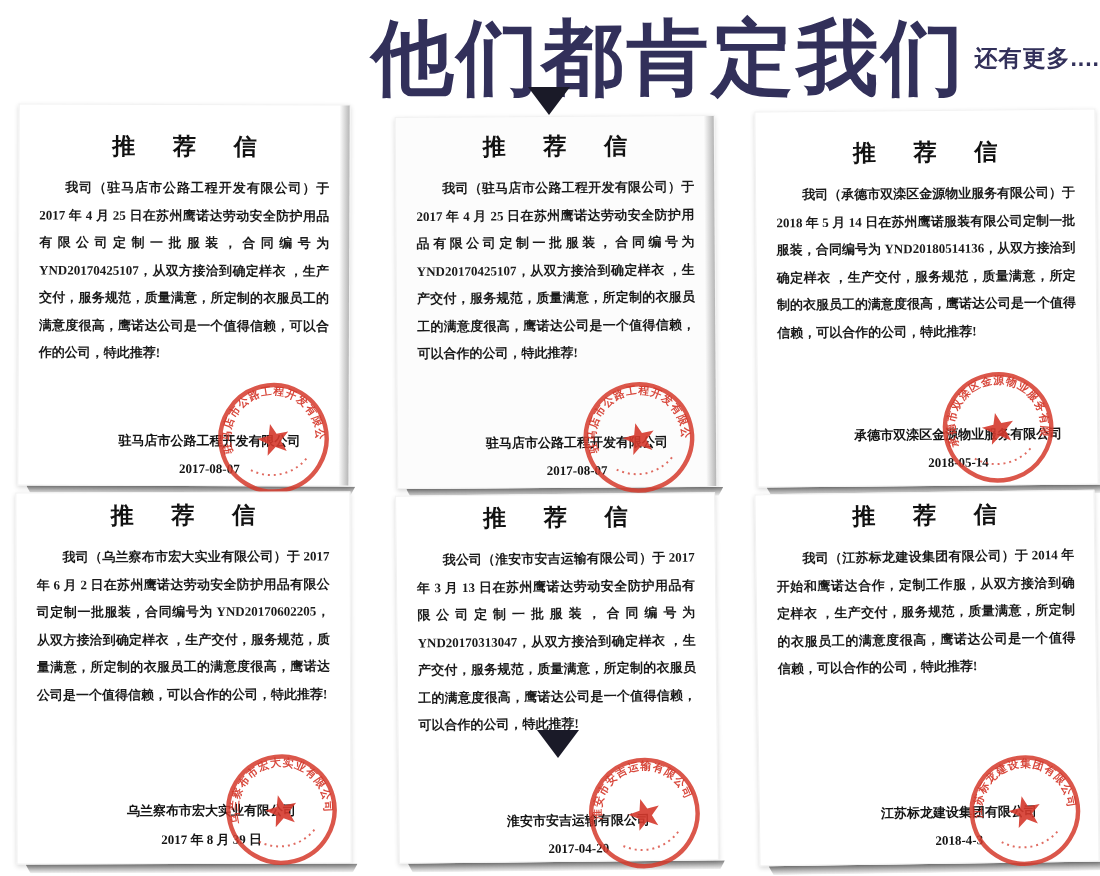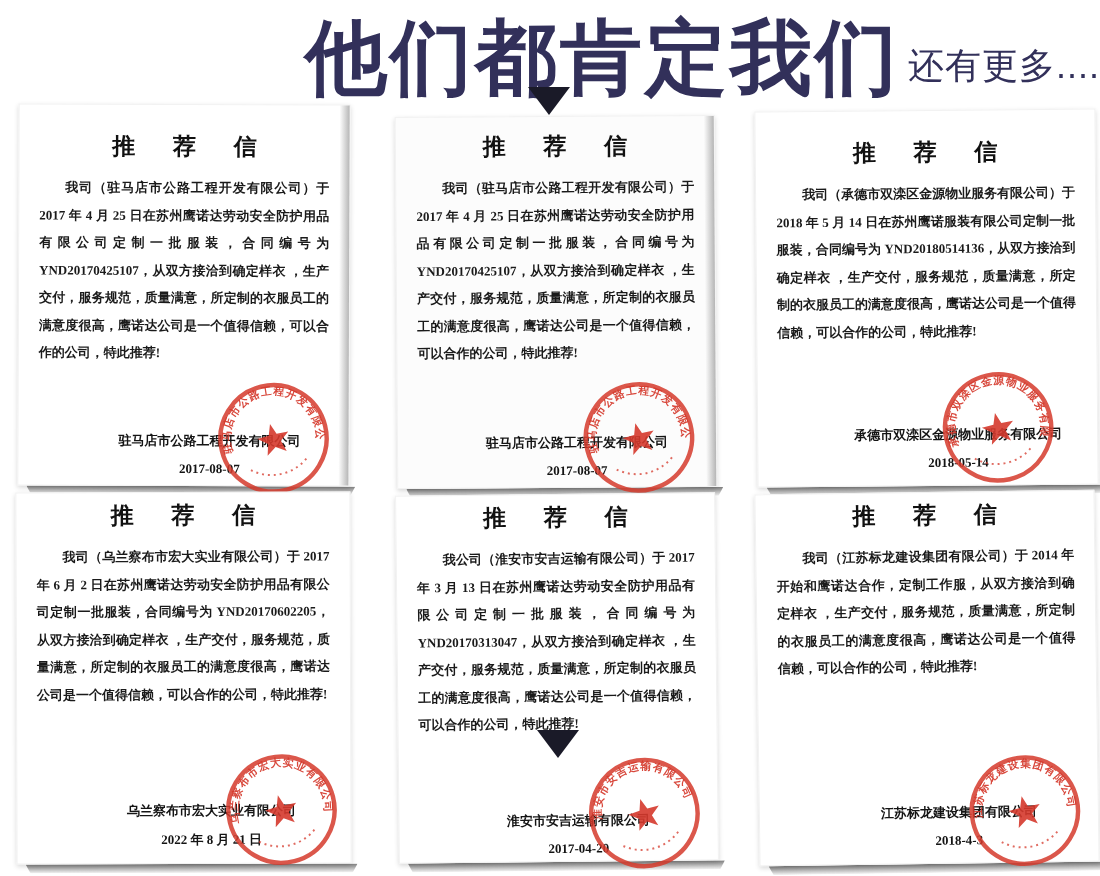--- a/index.html
+++ b/index.html
@@ -11,22 +11,22 @@
   .header{
     position:absolute;top:0;left:0;right:0;height:100px;
     display:flex;justify-content:flex-end;align-items:flex-end;pointer-events:none;
   }
   .main-title{
     margin:0;font-size:82px;font-weight:900;line-height:1.02;
     color:var(--accent,#32305a);letter-spacing:3px;
     font-family:"DejaVu Sans","Liberation Sans",sans-serif;
   }
   .more{
-    font-size:36px;font-weight:400;color:var(--accent,#32305a);
-    margin-left:8px;margin-bottom:9px;letter-spacing:1px;white-space:nowrap;
+    font-size:23px;font-weight:700;color:var(--accent,#32305a);
+    margin-left:8px;margin-bottom:26px;letter-spacing:1px;white-space:nowrap;
   }
   .tri{
     width:0;height:0;position:absolute;
     border-left:21px solid transparent;border-right:21px solid transparent;
     border-top:28px solid var(--triangle,#1a1a28);
   }
   .tri-top{left:528px;top:87px;}
   .tri-bottom{left:537px;top:730px;z-index:10;}
 
   
@@ -155,21 +155,21 @@
       <path class="stamp-dots" d="M 30 86 A 46 46 0 0 0 90 86"></path>
     </g>
   </svg>
 </div>
 
 <div class="paper p4">
   <h2 class="letter-title">推 荐 信</h2>
   <p class="letter-body">我司（乌兰察布市宏大实业有限公司）于 2017 年 6 月 2 日在苏州鹰诺达劳动安全防护用品有限公司定制一批服装，合同编号为 YND20170602205，从双方接洽到确定样衣 ，生产交付，服务规范，质量满意，所定制的衣服员工的满意度很高，鹰诺达公司是一个值得信赖，可以合作的公司，特此推荐!</p>
   <div class="sign">
     <div class="company">乌兰察布市宏大实业有限公司</div>
-    <div class="date">2022 年 8 月 21 日</div>
+    <div class="date">2017 年 8 月 39 日</div>
   </div>
   <svg class="stamp" viewBox="0 0 120 120">
     <g transform="rotate(-14 60 60)">
       <circle class="stamp-ring" cx="60" cy="60" r="54"></circle>
       <path id="arc3" class="stamp-arc" d="M 20 78 A 44 44 0 1 1 100 78"></path>
       <text class="stamp-text"><textPath href="#arc3" startOffset="9%">乌兰察布市宏大实业有限公司</textPath></text>
       <path class="stamp-star" d="M60,45 L64.1,56.3 L76.2,56.8 L66.7,64.2 L70,75.8 L60,69 L50,75.8 L53.3,64.2 L43.8,56.8 L55.9,56.3 Z"></path>
       <path class="stamp-dots" d="M 30 86 A 46 46 0 0 0 90 86"></path>
     </g>
   </svg>

